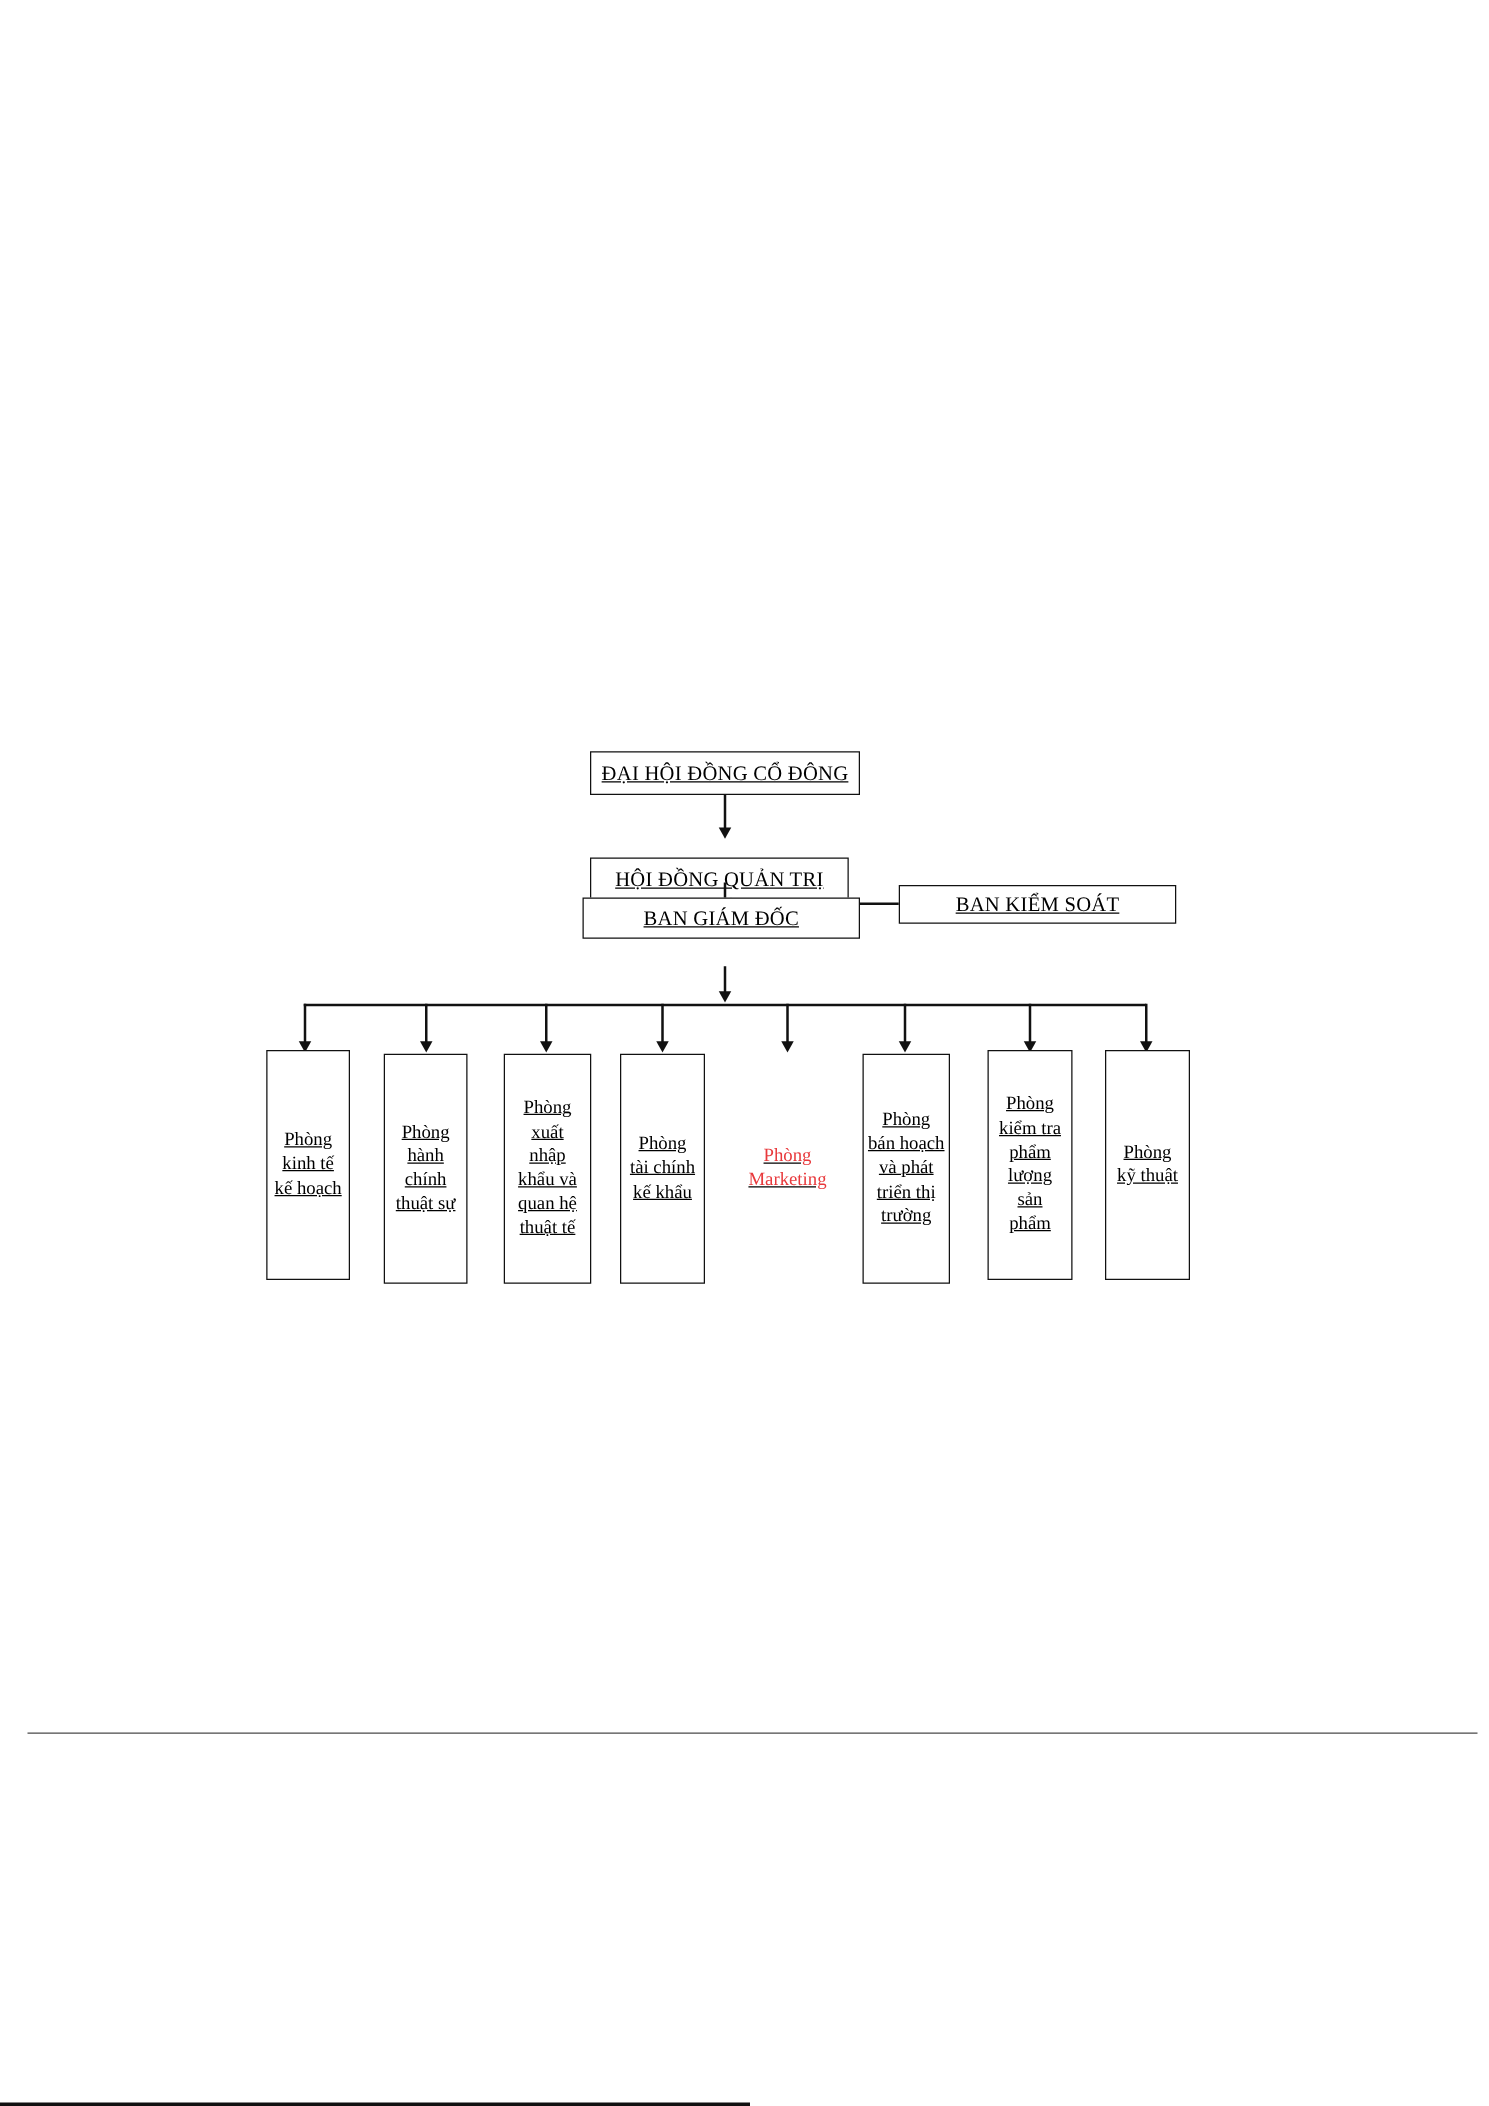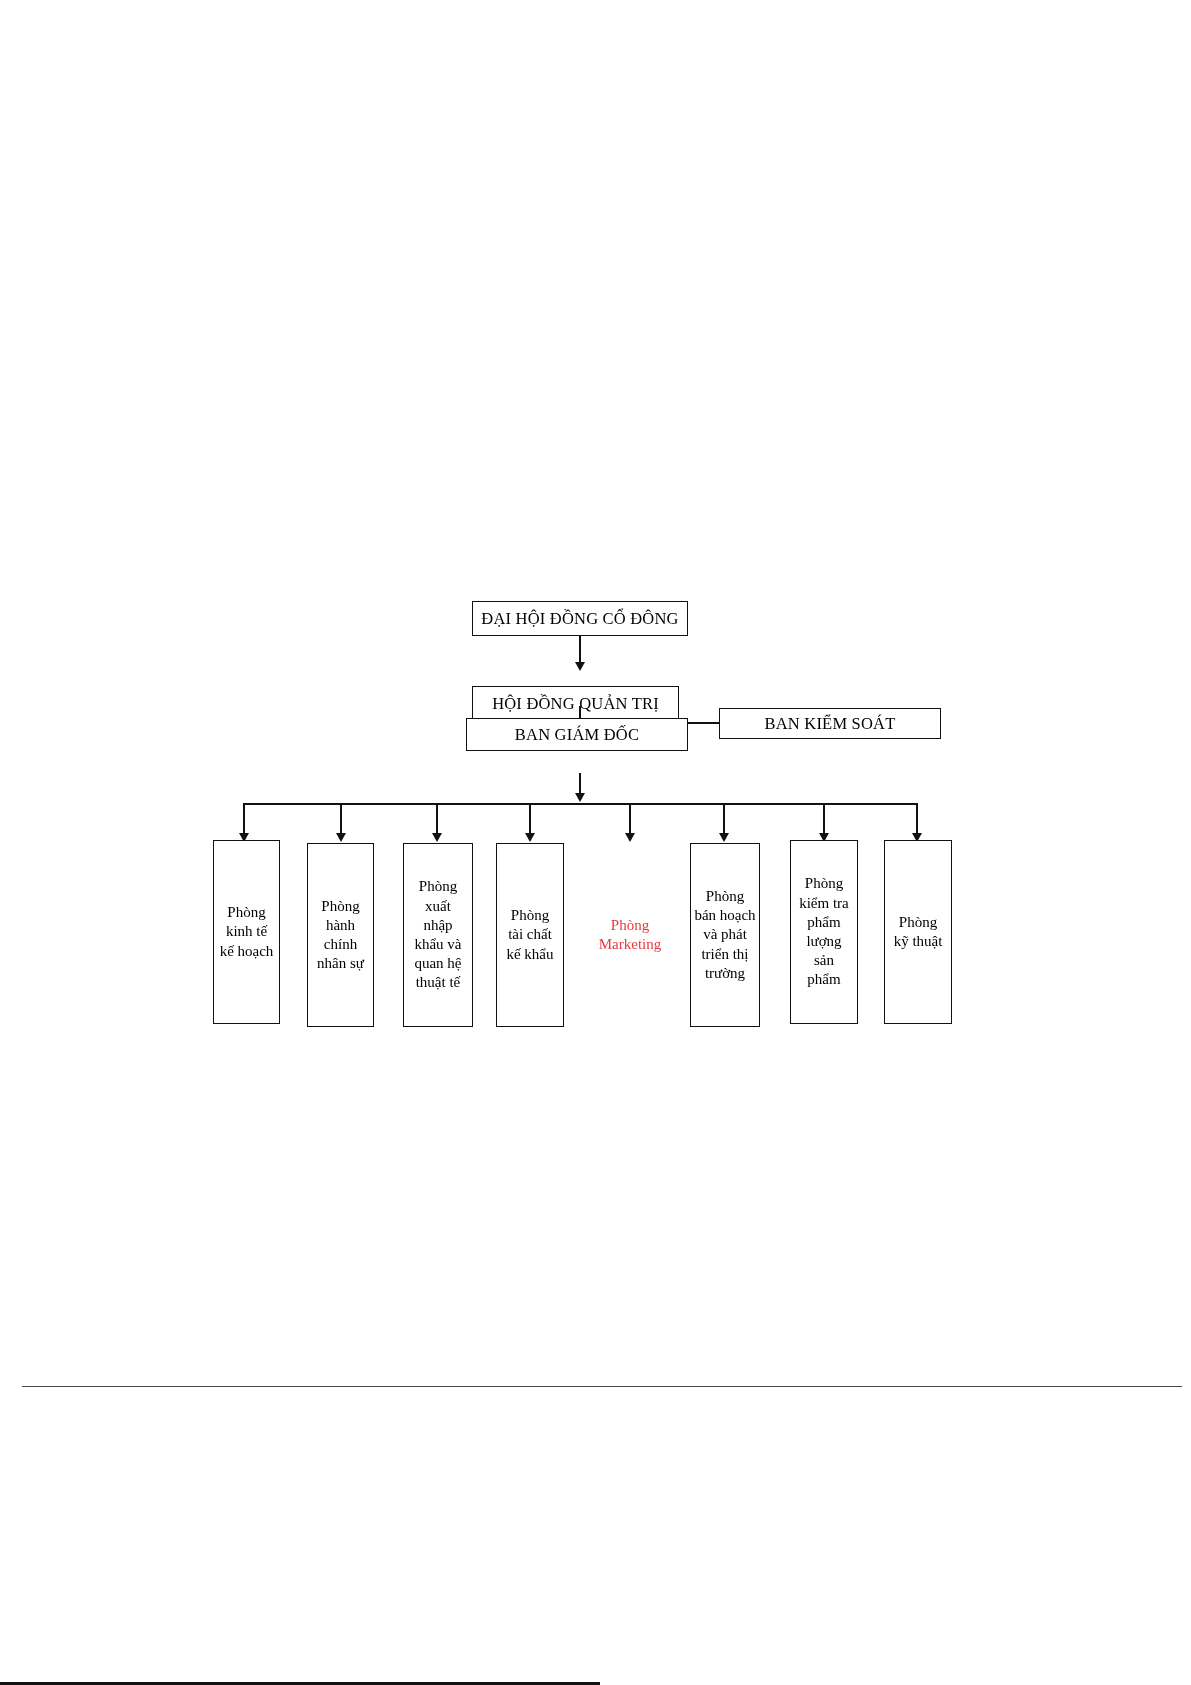--- a/index.html
+++ b/index.html
@@ -13,20 +13,21 @@
 
   
   .node{
     position:absolute;
     box-sizing:border-box;
     border:1.3px solid #111;
     background:#fff;
     display:flex;align-items:center;justify-content:center;
     text-align:center;
     line-height:1.28;
+    text-decoration:underline;
   }
   .node.plain{border:none;background:transparent;}
 
   
   .tier-top{font-size:16.5px;letter-spacing:.2px;white-space:nowrap;}
 
   
   .dept{font-size:15px;padding:4px 2px;align-items:center;}
   .dept .txt{display:block;width:100%;}
   .dept.red .txt{color:#e8393c;}
@@ -118,39 +119,39 @@
       <span>kinh tế</span><br>
       <span>kế hoạch</span>
     </span>
   </div>
 
   <div class="node dept" style="left:307px;top:843px;width:67px;height:184px;">
     <span class="txt">
       <span>Phòng</span><br>
       <span>hành</span><br>
       <span>chính</span><br>
-      <span>nhân sự</span>
+      <span>thuật sự</span>
     </span>
   </div>
 
   <div class="node dept" style="left:403px;top:843px;width:70px;height:184px;">
     <span class="txt">
       <span>Phòng</span><br>
       <span>xuất</span><br>
       <span>nhập</span><br>
       <span>khẩu và</span><br>
       <span>quan hệ</span><br>
       <span>thuật tế</span>
     </span>
   </div>
 
   <div class="node dept" style="left:496px;top:843px;width:68px;height:184px;">
     <span class="txt">
       <span>Phòng</span><br>
-      <span>tài chất</span><br>
+      <span>tài chính</span><br>
       <span>kế khẩu</span>
     </span>
   </div>
 
   <div class="node dept plain red" style="left:589px;top:843px;width:82px;height:184px;">
     <span class="txt">
       <span>Phòng</span><br>
       <span>Marketing</span>
     </span>
   </div>

